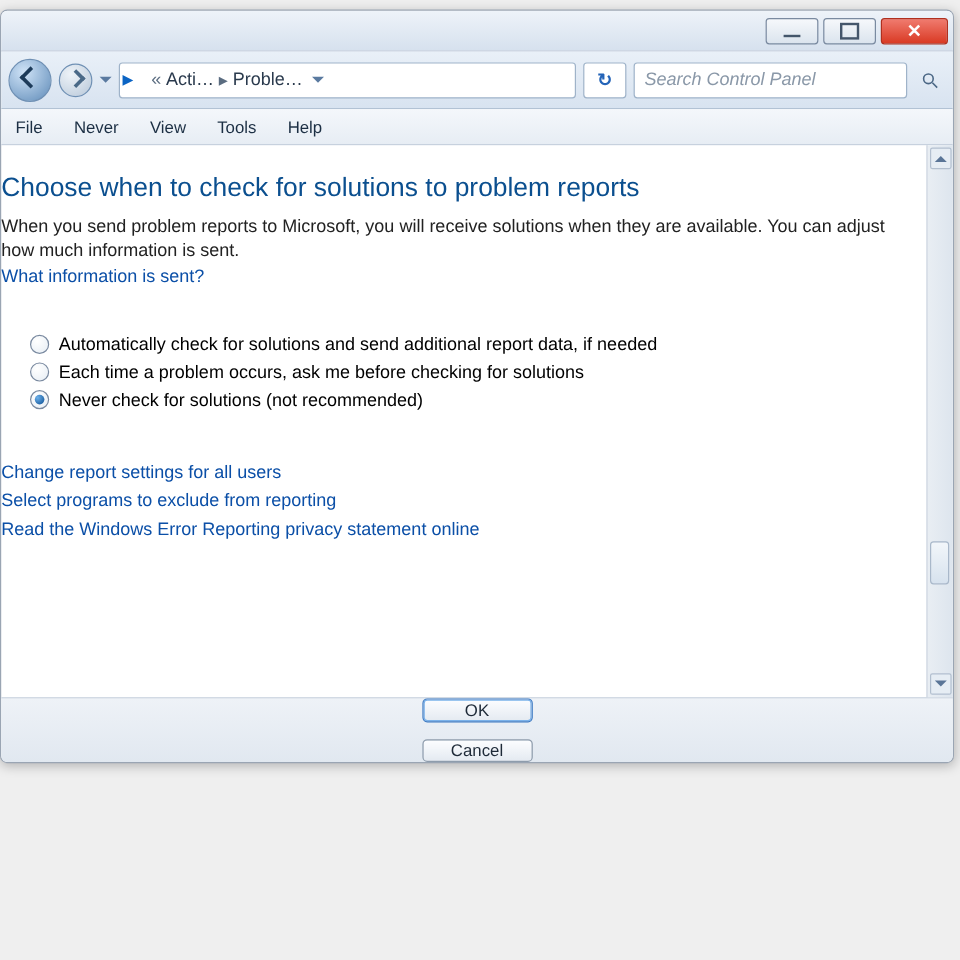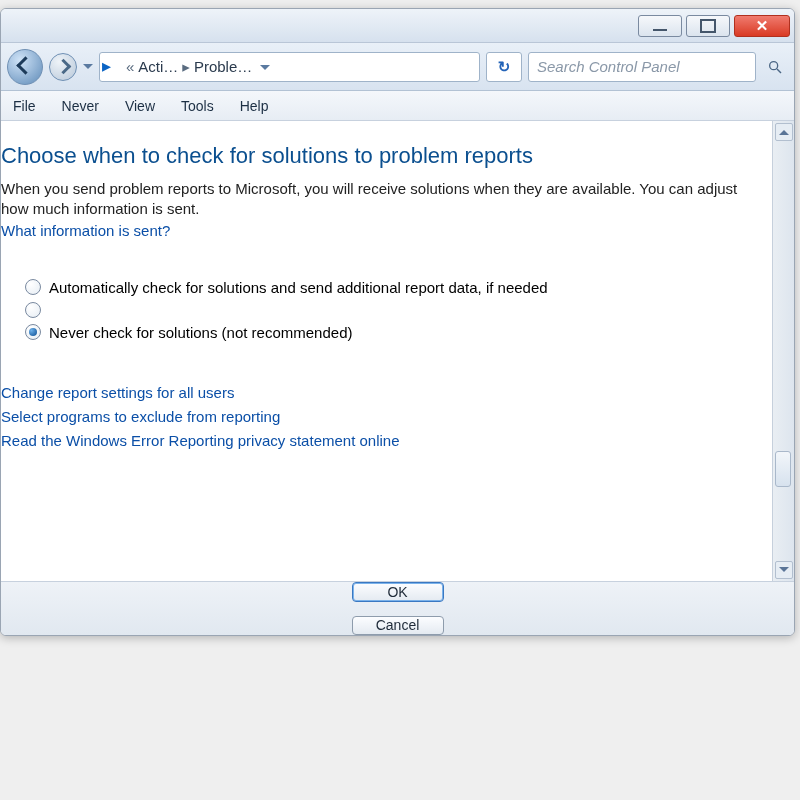--- a/index.html
+++ b/index.html
@@ -211,20 +211,21 @@
       <div class="bodytext">When you send problem reports to Microsoft, you will receive solutions when they are available. You can adjust how much information is sent.</div>
       <div class="link">What information is sent?</div>
 
       <div class="radios">
         <div class="radio-row">
           <span class="radio"></span>
           <span>Automatically check for solutions and send additional report data, if needed</span>
         </div>
         <div class="radio-row">
           <span class="radio"></span>
+          <span>Each time a problem occurs, ask me before checking for solutions</span>
         </div>
         <div class="radio-row">
           <span class="radio checked"></span>
           <span>Never check for solutions (not recommended)</span>
         </div>
       </div>
 
       <div class="linkblock">
         <div class="link">Change report settings for all users</div>
         <div class="link">Select programs to exclude from reporting</div>

